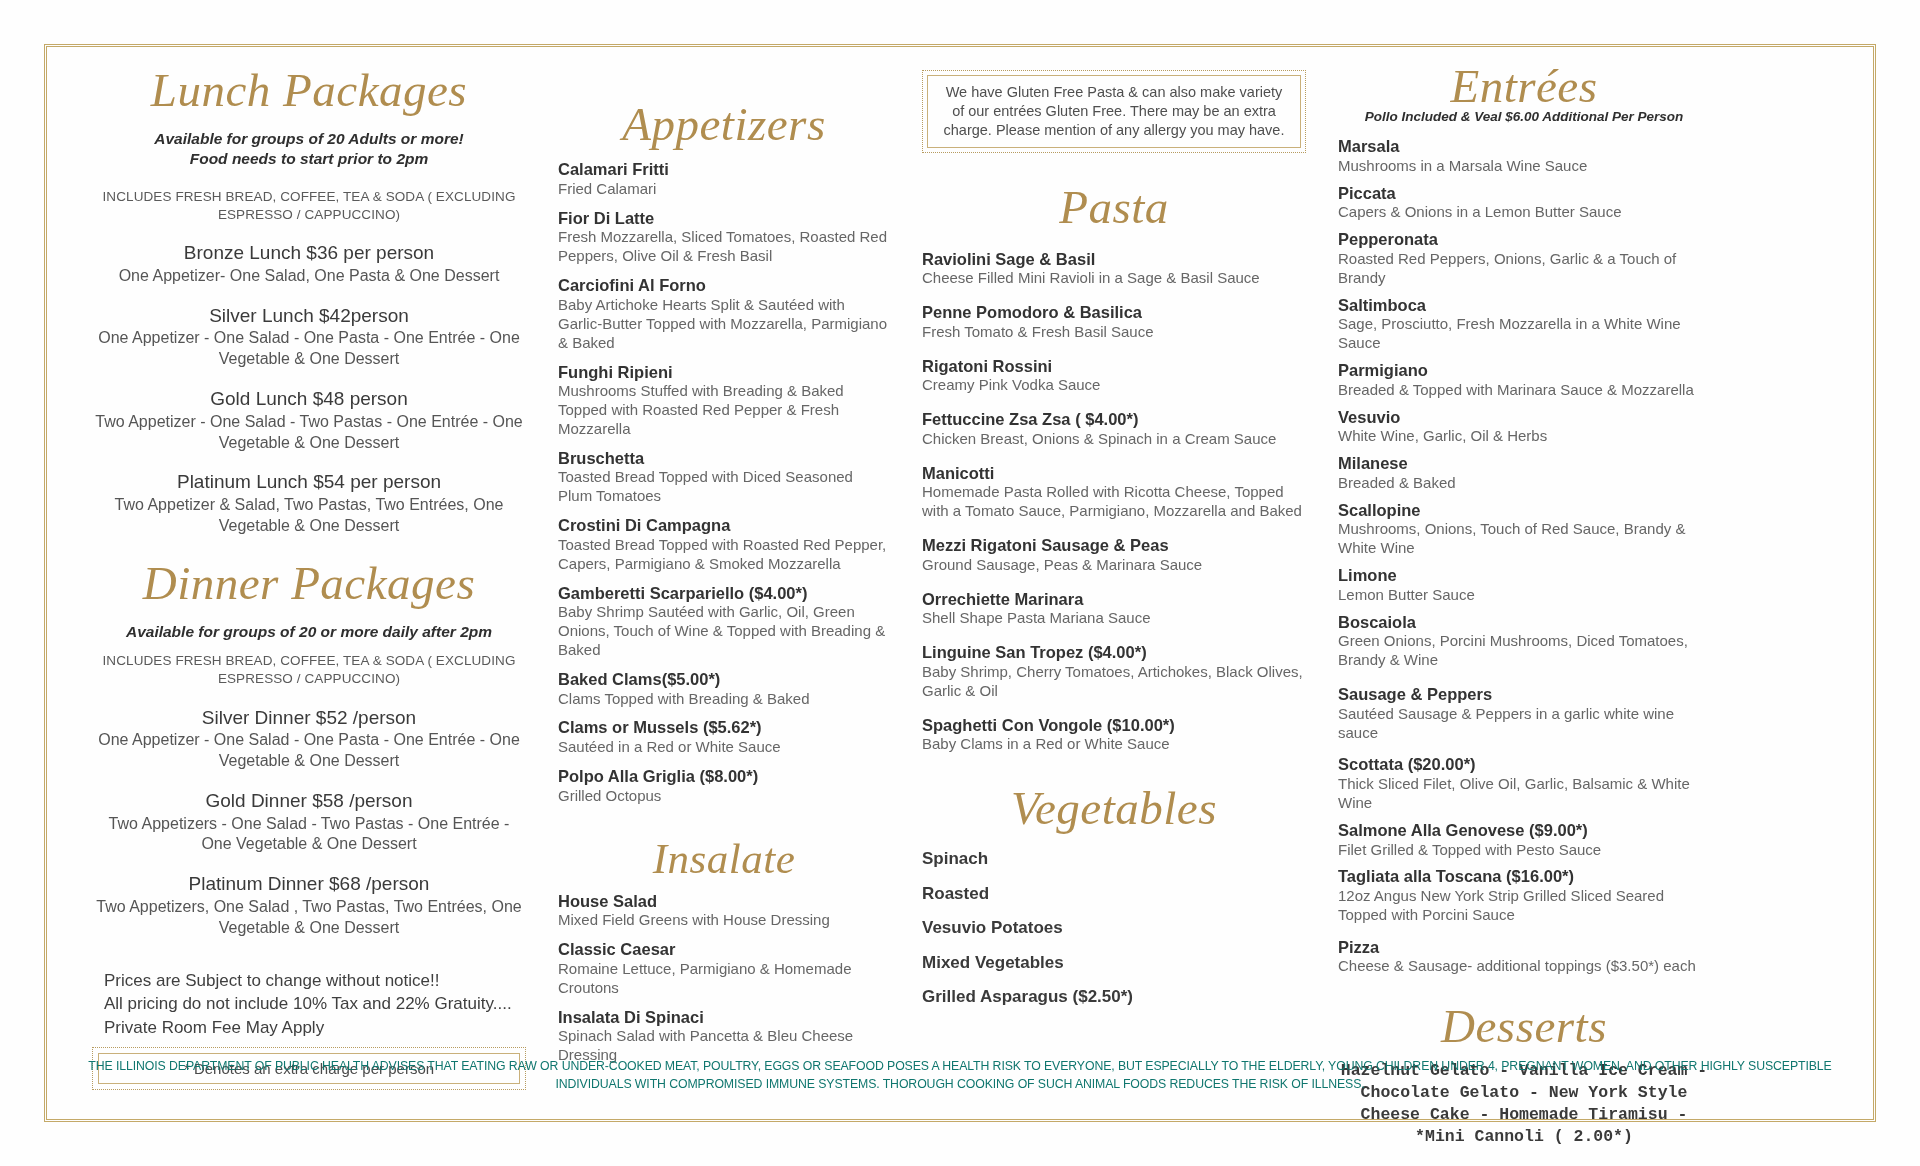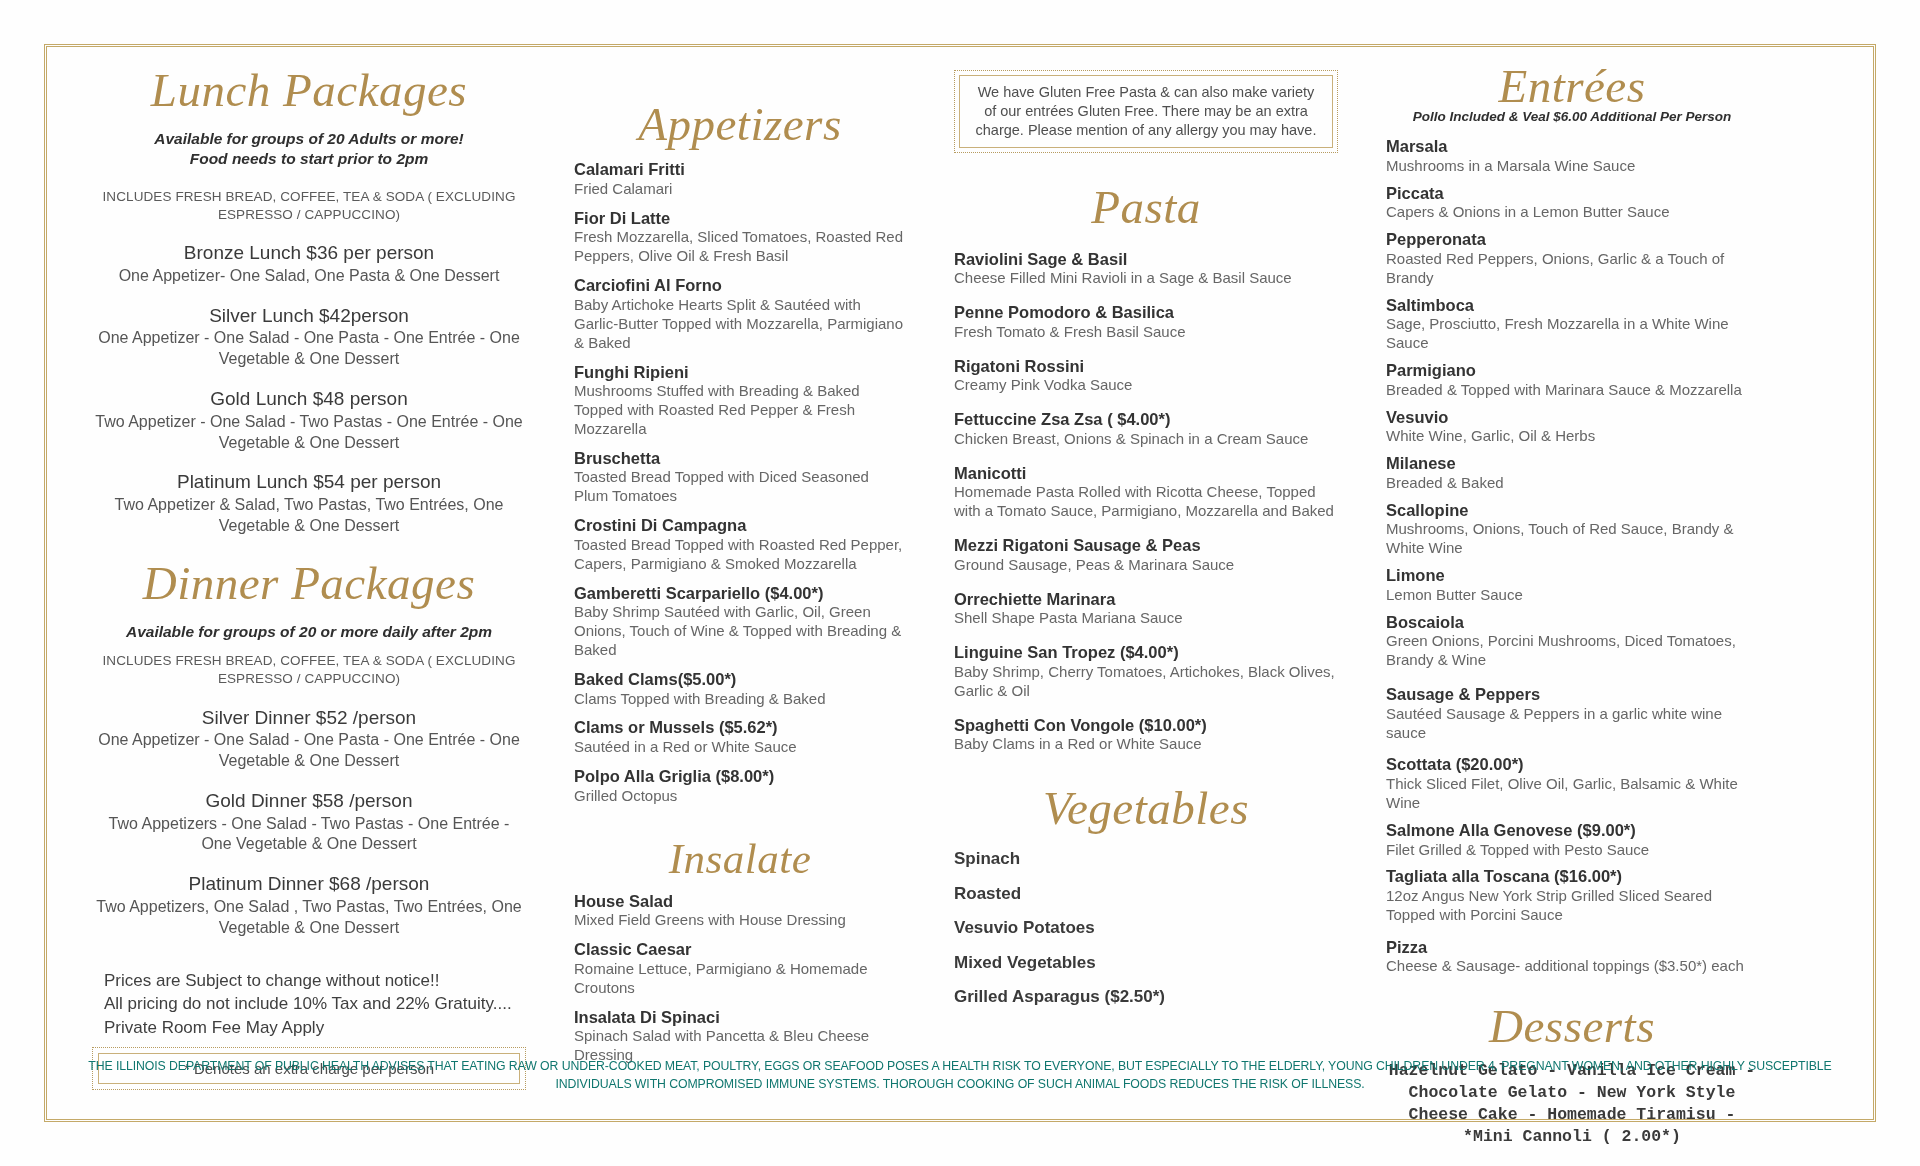--- a/index.html
+++ b/index.html
@@ -38,21 +38,21 @@
     line-height: 1.05;
     text-align: center;
     letter-spacing: 0.5px;
   }
   .script-head.sm { font-size: 43px; }
 
   .columns {
     display: flex;
     align-items: flex-start;
     width: 100%;
-    gap: 16px;
+    gap: 0px;
   }
 
   
   .col-pkg { width: 470px; flex: 0 0 470px; padding: 0 18px; text-align: center; }
   .pkg-avail {
     font-size: 15.5px; font-weight: bold; font-style: italic;
     color: #2f2f2f; line-height: 1.3; margin-top: 14px;
   }
   .pkg-includes {
     font-size: 13.5px; color: #5a5a5a; line-height: 1.35;

